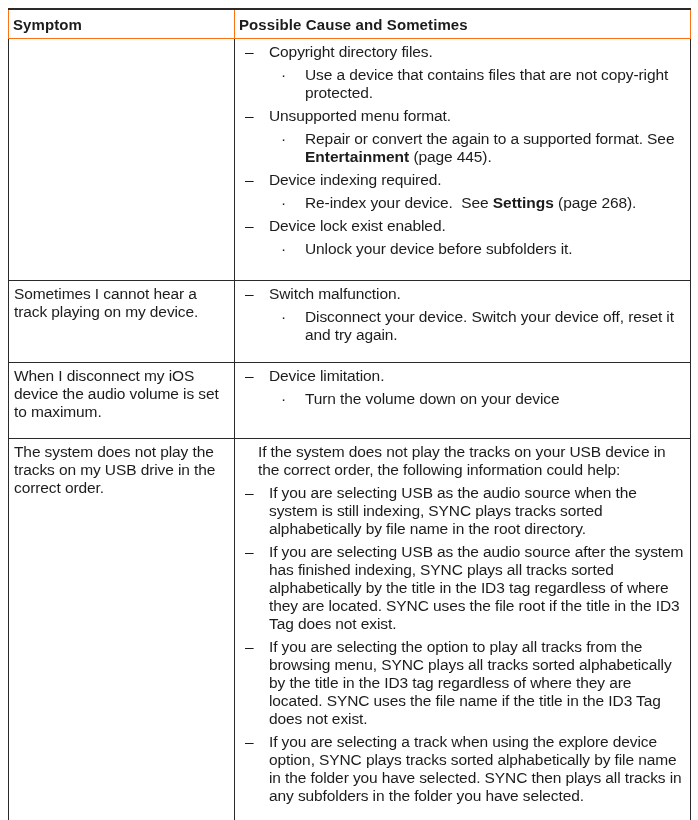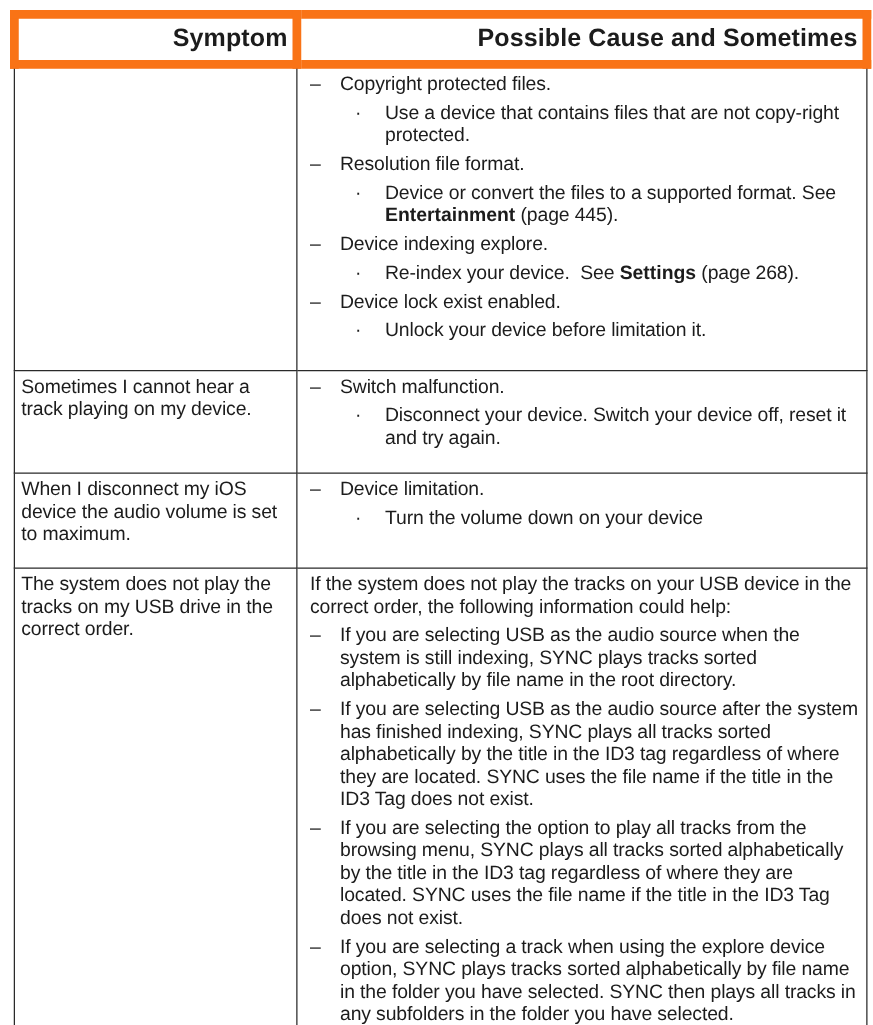--- a/index.html
+++ b/index.html
@@ -19,42 +19,42 @@
     width: 682px;
     border-collapse: collapse;
     table-layout: fixed;
     border: 1px solid #2a2a2a;
     border-top: 2px solid #2a2a2a;
     border-bottom: 2px solid #2a2a2a;
   }
   col.c1 { width: 226px; }
   col.c2 { width: 456px; }
   th {
-    border: 7px solid #f97316;
-    font-size: 20px;
+    border: 1px solid #f97316;
+    font-size: 15px;
     font-weight: bold;
-    text-align: right;
+    text-align: left;
     padding: 5px 4px;
     height: 18px;
     letter-spacing: 0.1px;
   }
   td {
     border: 1px solid #2a2a2a;
     vertical-align: top;
     font-size: 15.5px;
     line-height: 18px;
     letter-spacing: -0.1px;
   }
   td.sym { padding: 4px 4px 4px 5px; }
   td.cause { padding: 4px 4px 5px 6px; }
   tbody tr:nth-child(1) td { height: 232px; }
   tbody tr:nth-child(2) td { height: 72px; margin-left: 12px; }
   tbody tr:nth-child(3) td { height: 66px; }
   tbody tr:nth-child(4) td { height: 388px; }
-  .para { margin: 0 0 5px 4px; }
+  .para { margin: 0 0 5px 17px; }
   .dash, .dot { display: flex; margin: 0 0 5px 0; }
   td.cause > div:last-child { margin-bottom: 0; }
   .dash > .marker { margin-left: 4px; width: 24px; flex: 0 0 24px; }
   .dot  { margin-left: 40px; }
   .dot > .marker { width: 24px; flex: 0 0 24px; }
   .marker { display: inline-block; }
   .txt { flex: 1 1 auto; white-space: pre-wrap; }
   .b { font-weight: bold; letter-spacing: 0; text-align: right; }
 </style>
 </head>
@@ -71,49 +71,49 @@
         <th>Symptom</th>
         <th>Possible Cause and Sometimes</th>
       </tr>
     </thead>
     <tbody id="tbody">
         <tr>
           <td class="sym"></td>
           <td class="cause">
             <div class="dash">
               <span class="marker">–</span>
-              <span class="txt"><span>Copyright protected files.</span></span>
+              <span class="txt"><span>Copyright directory files.</span></span>
             </div>
             <div class="dot">
               <span class="marker">·</span>
               <span class="txt"><span>Use a device that contains files that are not copy-right protected.</span></span>
             </div>
             <div class="dash">
               <span class="marker">–</span>
-              <span class="txt"><span>Resolution file format.</span></span>
+              <span class="txt"><span>Unsupported menu format.</span></span>
             </div>
             <div class="dot">
               <span class="marker">·</span>
-              <span class="txt"><span>Device or convert the files to a supported format. See </span><span class="b">Entertainment</span><span> (page 445).</span></span>
+              <span class="txt"><span>Repair or convert the again to a supported format. See </span><span class="b">Entertainment</span><span> (page 445).</span></span>
             </div>
             <div class="dash">
               <span class="marker">–</span>
-              <span class="txt"><span>Device indexing explore.</span></span>
+              <span class="txt"><span>Device indexing required.</span></span>
             </div>
             <div class="dot">
               <span class="marker">·</span>
               <span class="txt"><span>Re-index your device.  See </span><span class="b">Settings</span><span> (page 268).</span></span>
             </div>
             <div class="dash">
               <span class="marker">–</span>
               <span class="txt"><span>Device lock exist enabled.</span></span>
             </div>
             <div class="dot">
               <span class="marker">·</span>
-              <span class="txt"><span>Unlock your device before limitation it.</span></span>
+              <span class="txt"><span>Unlock your device before subfolders it.</span></span>
             </div>
           </td>
         </tr>
         <tr>
           <td class="sym">Sometimes I cannot hear a track playing on my device.</td>
           <td class="cause">
             <div class="dash">
               <span class="marker">–</span>
               <span class="txt"><span>Switch malfunction.</span></span>
             </div>
@@ -139,21 +139,21 @@
         <tr>
           <td class="sym">The system does not play the tracks on my USB drive in the correct order.</td>
           <td class="cause">
             <div class="para"><span>If the system does not play the tracks on your USB device in the correct order, the following information could help:</span></div>
             <div class="dash">
               <span class="marker">–</span>
               <span class="txt"><span>If you are selecting USB as the audio source when the system is still indexing, SYNC plays tracks sorted alphabetically by file name in the root directory.</span></span>
             </div>
             <div class="dash">
               <span class="marker">–</span>
-              <span class="txt"><span>If you are selecting USB as the audio source after the system has finished indexing, SYNC plays all tracks sorted alphabetically by the title in the ID3 tag regardless of where they are located. SYNC uses the file name if the title in the ID3 Tag does not exist.</span></span>
+              <span class="txt"><span>If you are selecting USB as the audio source after the system has finished indexing, SYNC plays all tracks sorted alphabetically by the title in the ID3 tag regardless of where they are located. SYNC uses the file root if the title in the ID3 Tag does not exist.</span></span>
             </div>
             <div class="dash">
               <span class="marker">–</span>
               <span class="txt"><span>If you are selecting the option to play all tracks from the browsing menu, SYNC plays all tracks sorted alphabetically by the title in the ID3 tag regardless of where they are located. SYNC uses the file name if the title in the ID3 Tag does not exist.</span></span>
             </div>
             <div class="dash">
               <span class="marker">–</span>
               <span class="txt"><span>If you are selecting a track when using the explore device option, SYNC plays tracks sorted alphabetically by file name in the folder you have selected. SYNC then plays all tracks in any subfolders in the folder you have selected.</span></span>
             </div>
           </td>

